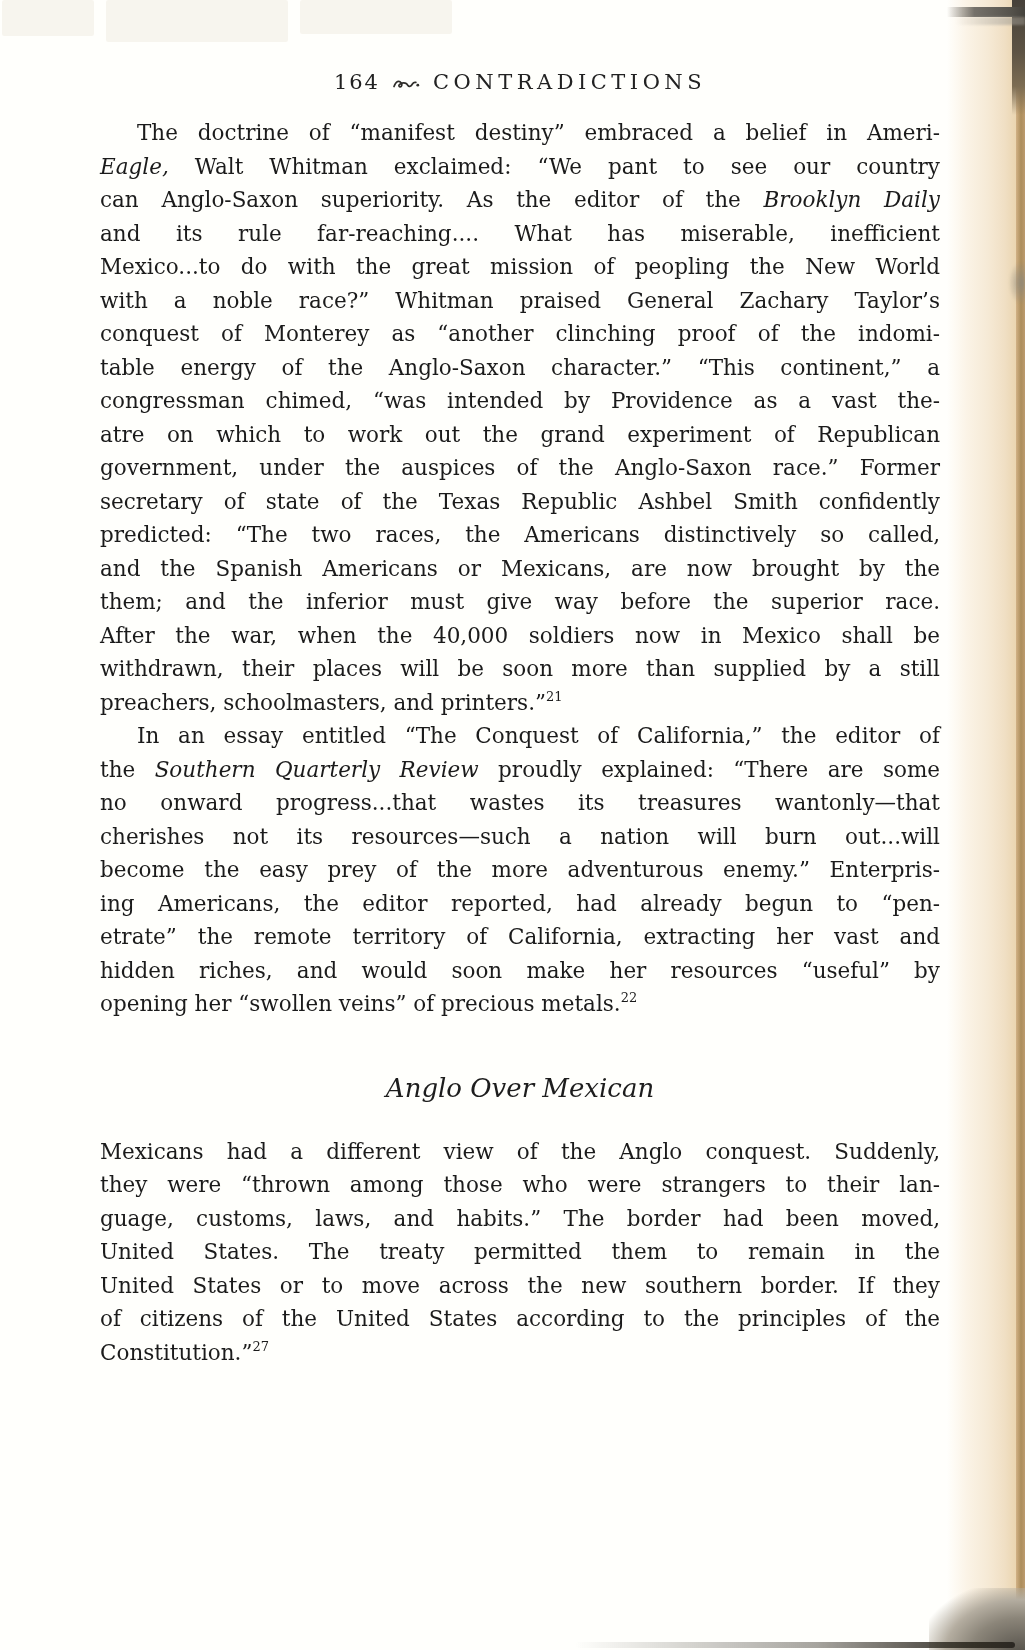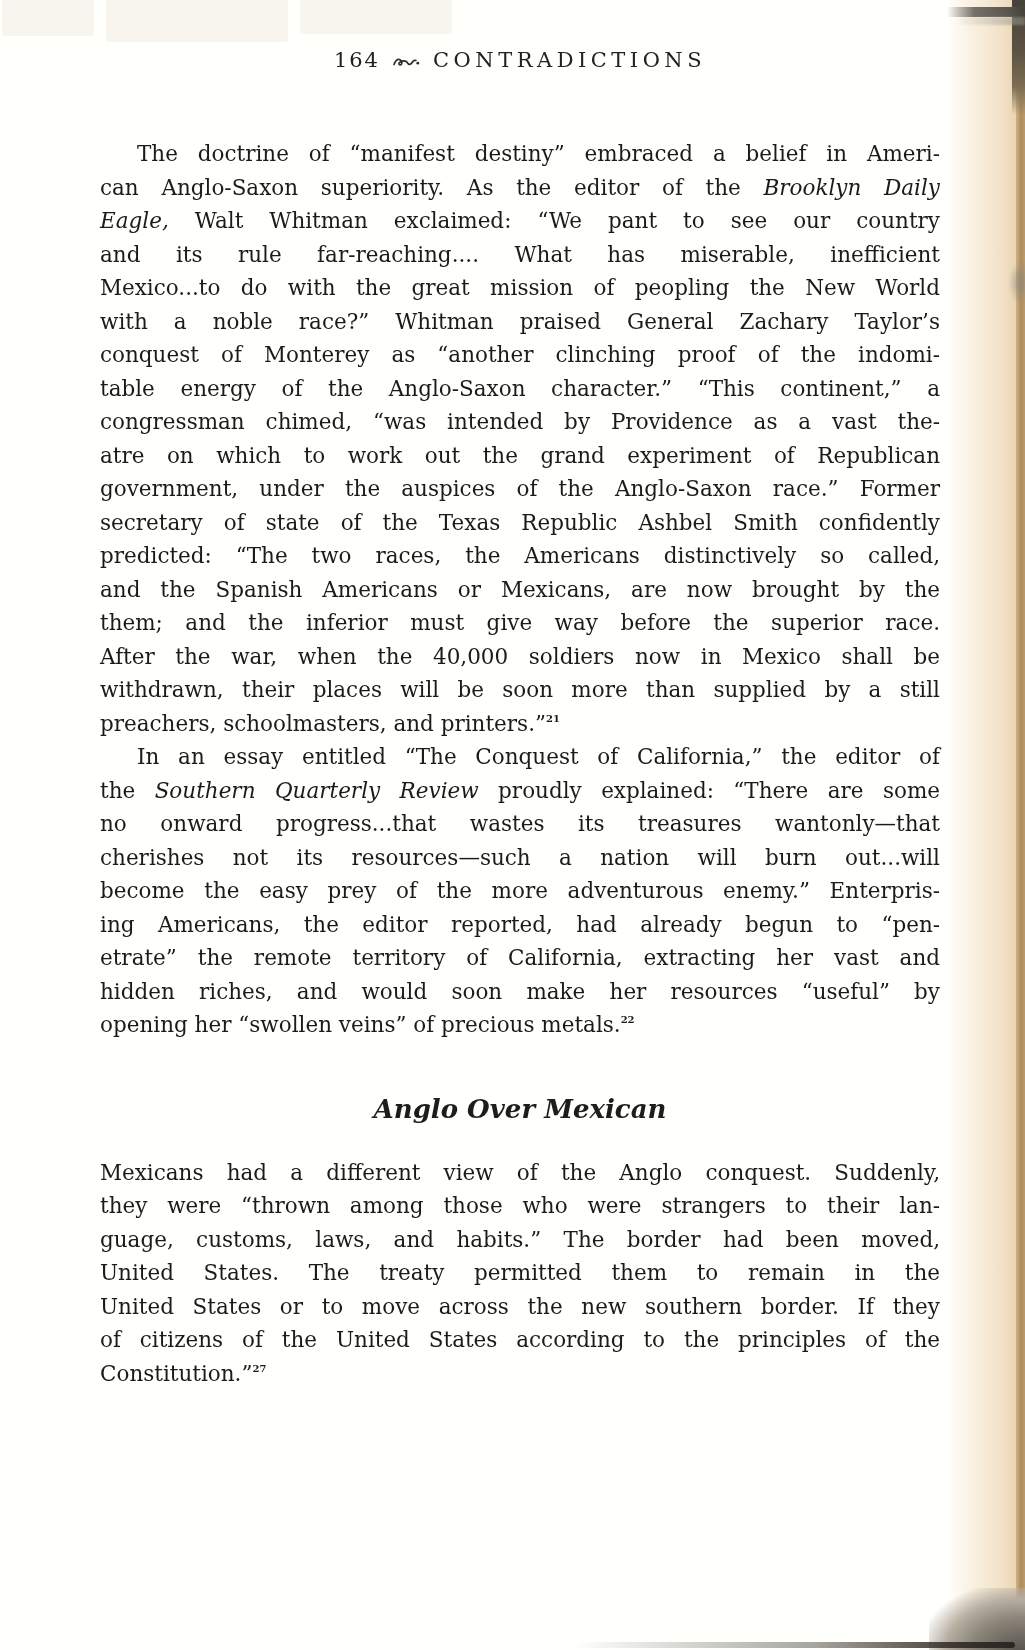--- a/index.html
+++ b/index.html
@@ -53,42 +53,42 @@
     background:radial-gradient(ellipse at 95% 105%, #55514a 0%, #8b8579 38%, #b4ada0 58%, rgba(190,184,172,0) 80%);
   }
   .bottom-scan-line {
     position:absolute; bottom:2px; left:575px; width:440px; height:6px;
     background:linear-gradient(to right, rgba(58,53,43,0) 0%, rgba(58,53,43,.45) 55%, #332f26 92%, #2b2722 100%);
     border-radius:3px; filter:blur(.4px);
   }
 
   
   .running-header {
-    position:absolute; top:48px; left:100px; width:840px;
+    position:absolute; top:70px; left:100px; width:840px;
     text-align:center; font-size:21px; color:#222;
     display:flex; align-items:center; justify-content:center; gap:13px;
   }
   .running-header .pagenum { letter-spacing:2px; }
   .running-header .title { letter-spacing:4.5px; }
   .ornament { display:inline-flex; align-items:center; transform:translateY(2px); }
 
   
-  .text-block { position:absolute; top:137px; left:100px; width:840px; font-size:21.5px; }
+  .text-block { position:absolute; top:116px; left:100px; width:840px; font-size:21.5px; }
   .para { margin:0; }
   .line {
     line-height:33.5px;
     text-align:justify; text-align-last:justify;
   }
   .line.last { text-align-last:left; }
   .line.indent { text-indent:37px; }
   .line i { font-style:italic; }
-  .line sup { font-size:10px; line-height:0; vertical-align:9px;font-weight:bold; }
+  .line sup { font-size:13px; line-height:0; vertical-align:9px; }
 
   .section-heading {
-    font-style:italic; font-weight:bold; font-size:26px;
+    font-style:italic; font-weight:normal; font-size:26px;
     text-align-last:center;
     margin:48px 0 28px 0; line-height:38px; color:#1d1d1d;
   }
 </style>
 </head>
 <body>
 
 <div class="page">
 
   <div class="top-smudges">
@@ -112,22 +112,22 @@
         <path d="M1 9.5 C3 4 6.2 3 8.2 6 C10 8.8 7.2 11 6.1 9.2 C5.1 7.4 9 5.2 12.2 6.1 C15.4 7 14.4 10.2 17.2 9.2 C20 8.2 19.2 4.4 22.8 5.4" fill="none" stroke="#2e2c29" stroke-width="1.7" stroke-linecap="round"></path>
         <circle cx="24.8" cy="8.2" r="1.4" fill="#2e2c29"></circle>
       </svg>
     </span>
     <span class="title">CONTRADICTIONS</span>
   </header>
 
   <main class="text-block">
     <div class="para">
         <div class="line indent"><span>The doctrine of “manifest destiny” embraced a belief in Ameri-</span></div>
+        <div class="line"><i>Eagle,</i><span> Walt Whitman exclaimed: “We pant to see our country</span></div>
         <div class="line"><span>can Anglo-Saxon superiority. As the editor of the </span><i>Brooklyn Daily</i></div>
-        <div class="line"><i>Eagle,</i><span> Walt Whitman exclaimed: “We pant to see our country</span></div>
         <div class="line"><span>and its rule far-reaching.... What has miserable, inefficient</span></div>
         <div class="line"><span>Mexico...to do with the great mission of peopling the New World</span></div>
         <div class="line"><span>with a noble race?” Whitman praised General Zachary Taylor’s</span></div>
         <div class="line"><span>conquest of Monterey as “another clinching proof of the indomi-</span></div>
         <div class="line"><span>table energy of the Anglo-Saxon character.” “This continent,” a</span></div>
         <div class="line"><span>congressman chimed, “was intended by Providence as a vast the-</span></div>
         <div class="line"><span>atre on which to work out the grand experiment of Republican</span></div>
         <div class="line"><span>government, under the auspices of the Anglo-Saxon race.” Former</span></div>
         <div class="line"><span>secretary of state of the Texas Republic Ashbel Smith confidently</span></div>
         <div class="line"><span>predicted: “The two races, the Americans distinctively so called,</span></div>

